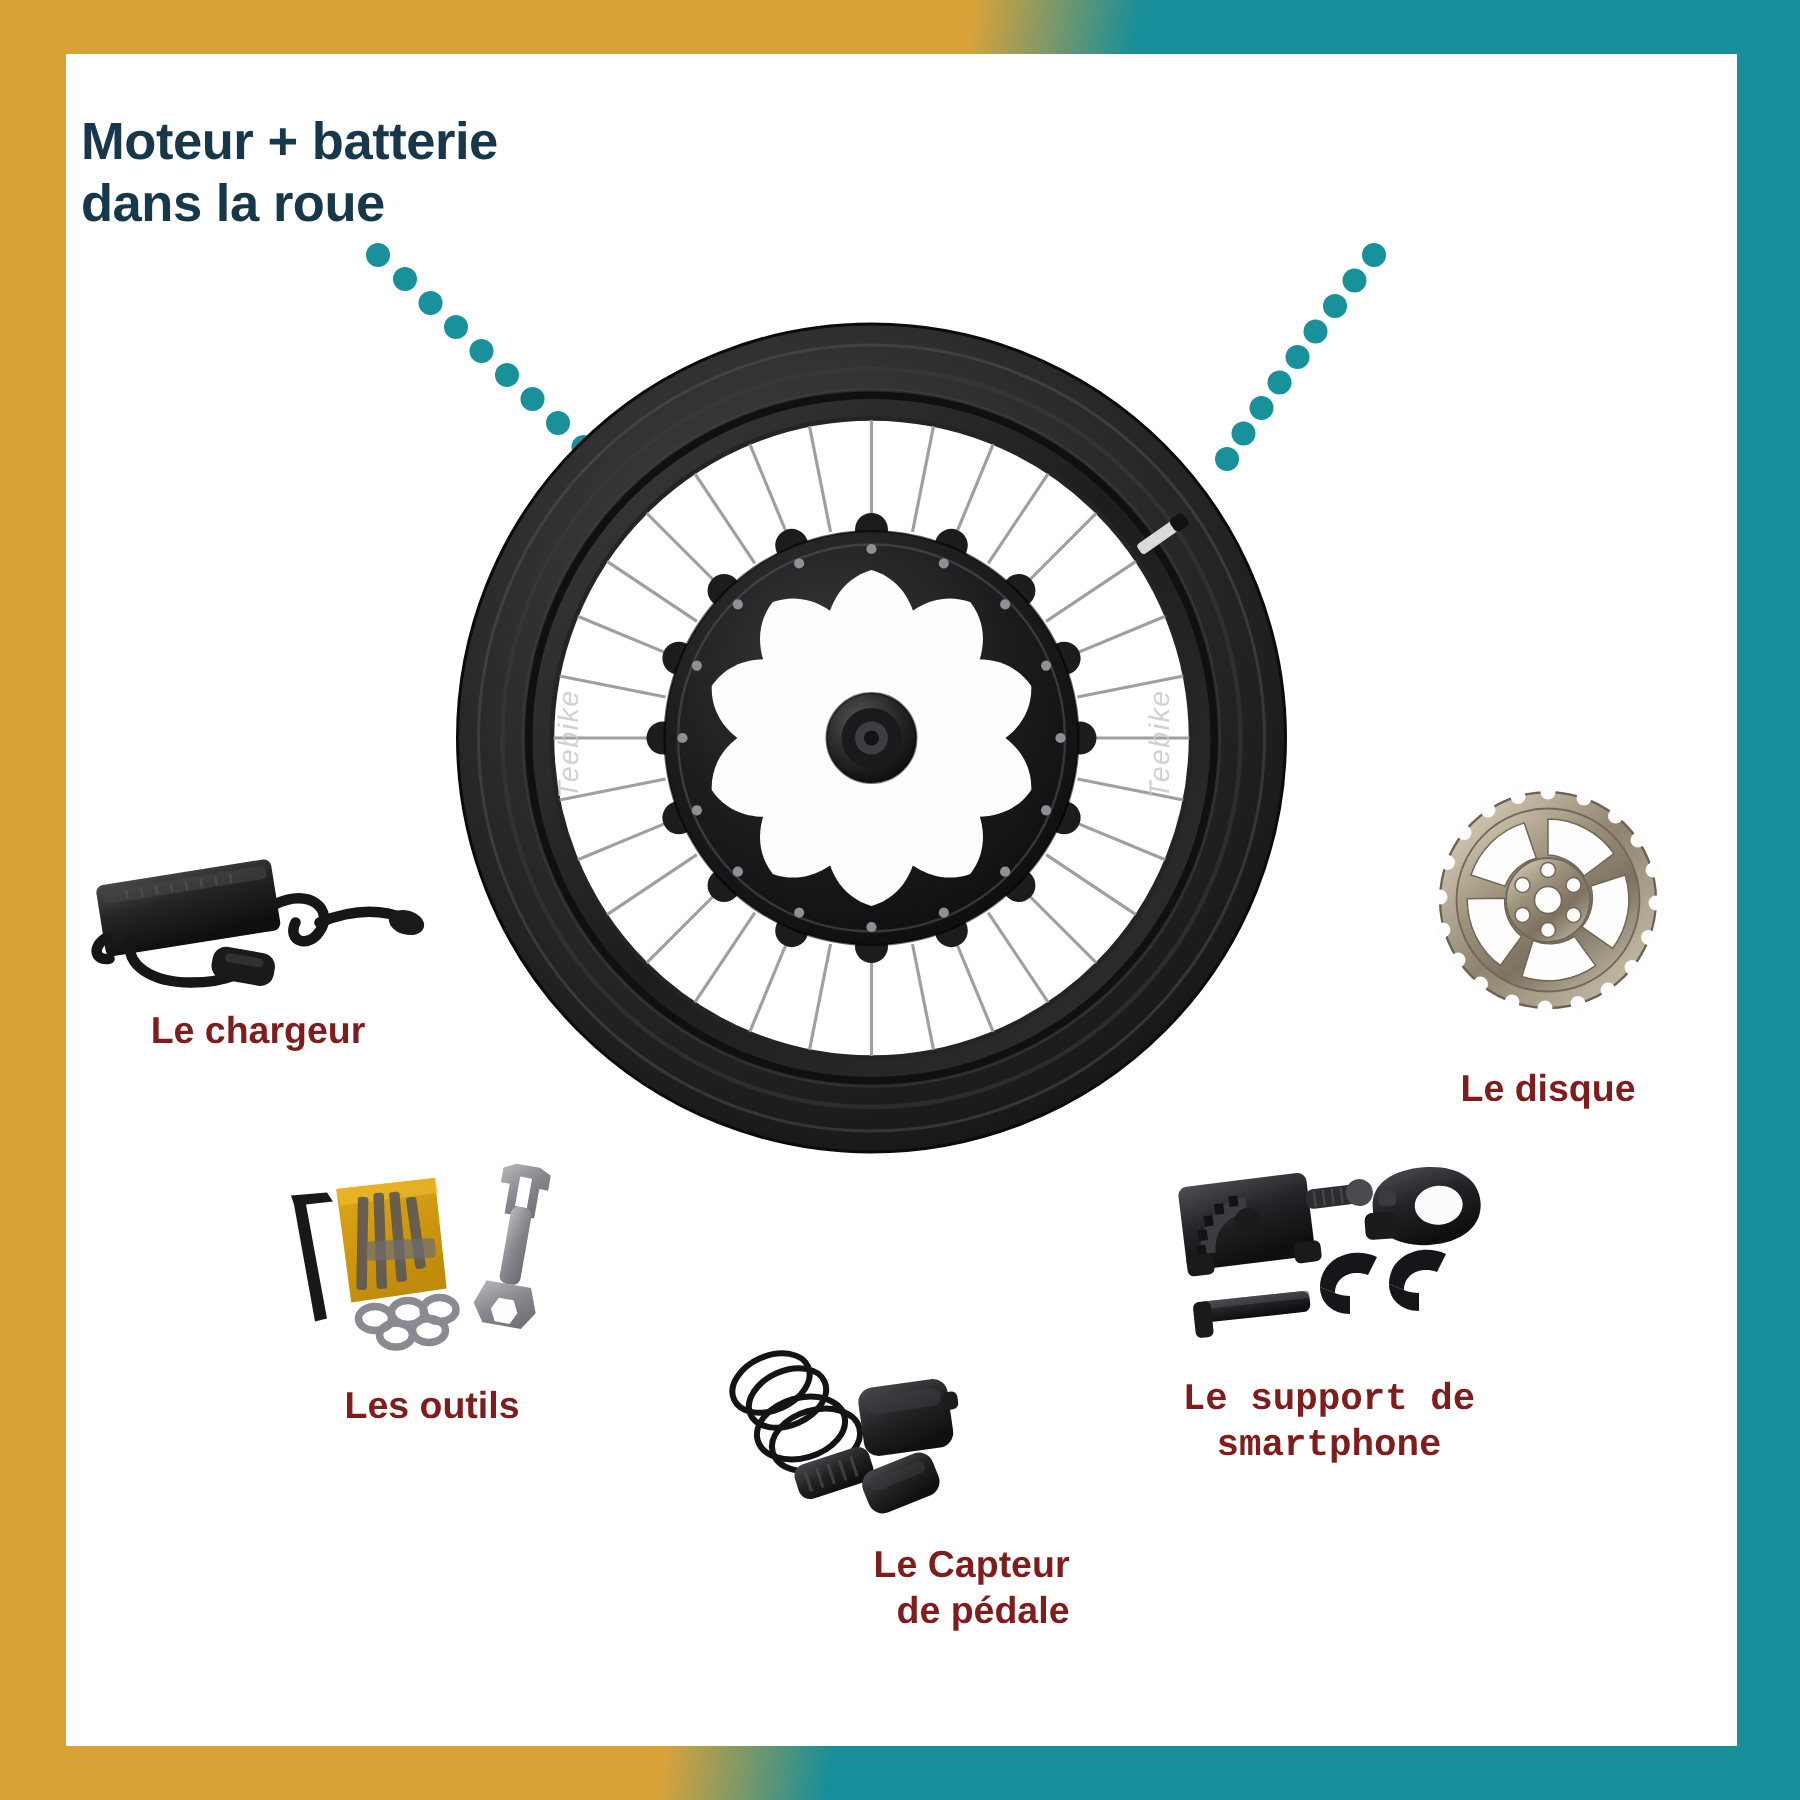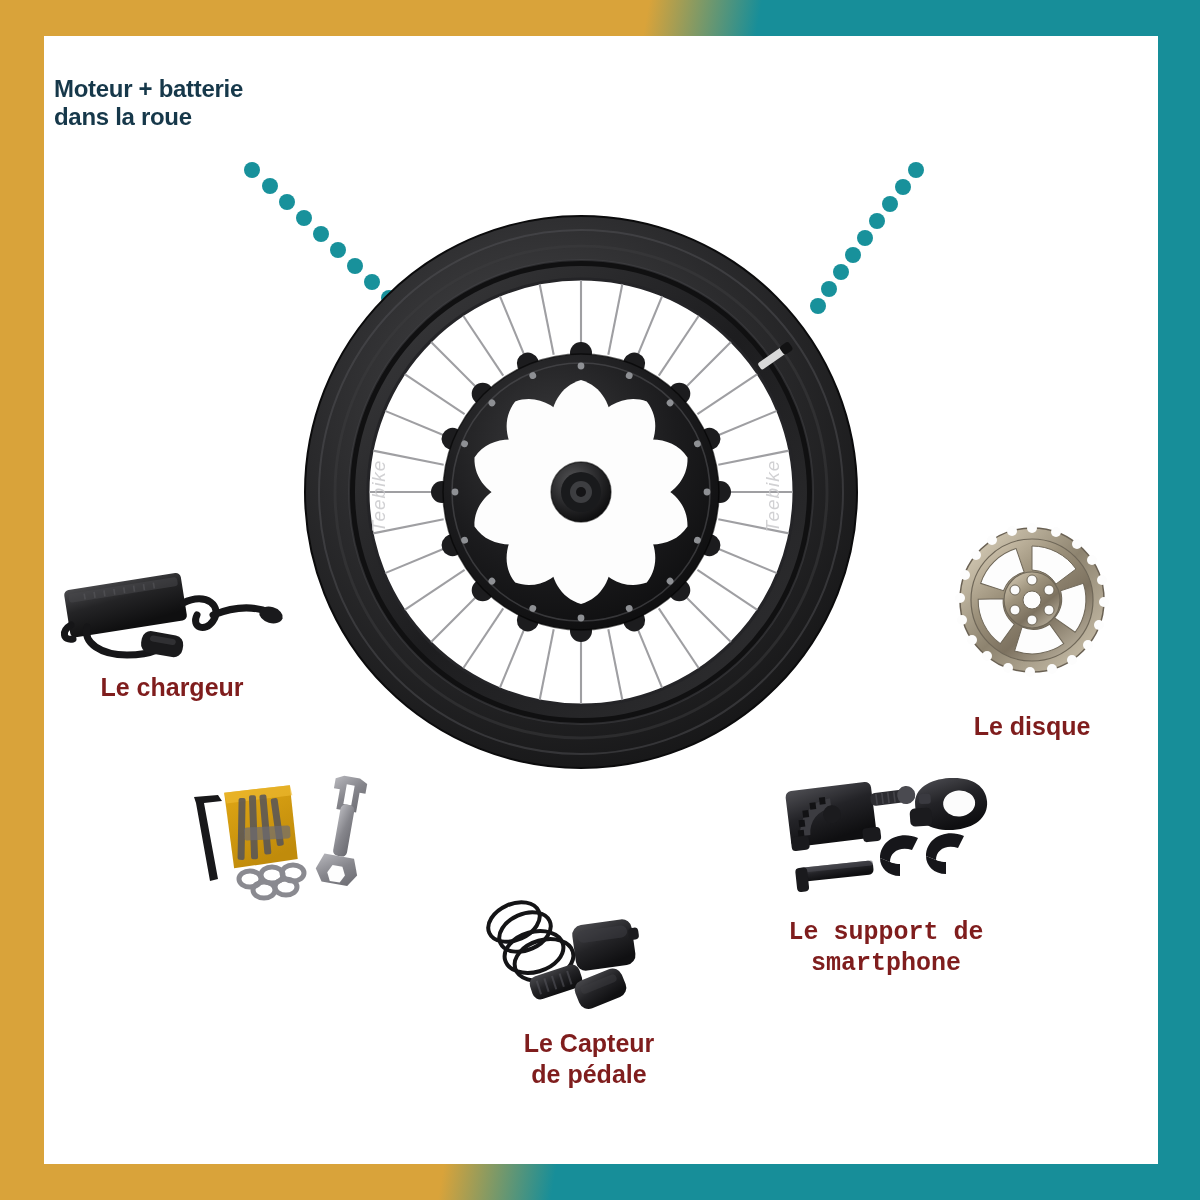--- a/index.html
+++ b/index.html
@@ -23,21 +23,21 @@
   }
 
   
   #stage{ position:absolute; inset:0; }
 
   
   .callout{
     position:absolute;
     color:#16384a;
     font-weight:bold;
-    font-size:24px;
+    font-size:35px;
     line-height:1.16;
     letter-spacing:-0.3px;
     white-space:pre-line;
   }
   #callout-motor{ left:54px; top:75px; text-align:left; }
   #callout-tire { right:72px; top:75px; text-align:right; }
 
   
   .leader{ position:absolute; pointer-events:none; }
 
@@ -412,20 +412,21 @@
       <g transform="rotate(10 158 60)">
         <path d="M150,10 L150,30 L156,30 L156,36 L144,36 L144,16
                  L138,16 L138,6 L146,2 L162,2 L170,6 L170,16 L164,16 L164,36
                  L152,36 L152,30 L158,30 L158,10 Z" fill="url(#steelG)"></path>
         <rect x="148" y="30" width="14" height="52" rx="5" fill="url(#steelG)"></rect>
         <path d="M140,82 L170,82 L176,98 L168,110 L142,110 L134,98 Z" fill="url(#steelG)"></path>
         <path d="M150,92 L160,92 L164,100 L160,108 L150,108 L146,100 Z" fill="#fdfdfd"></path>
       </g>
     </svg>
   </div>
+  <div class="caption" style="left:288px; top:922px; width:280px;">Les outils</div>
 
   <div class="part" style="left:563px; top:898px; width:170px; height:120px;">
     <svg width="170" height="120" viewBox="0 0 170 120">
       <defs>
         <linearGradient id="podG" x1="0" y1="0" x2="0.4" y2="1">
           <stop offset="0%" stop-color="#4b4b4f"></stop>
             <stop offset="55%" stop-color="#232326"></stop>
           <stop offset="100%" stop-color="#101012"></stop>
         </linearGradient>
       </defs>
@@ -453,21 +454,21 @@
           <line x1="92" y1="77" x2="92" y2="91"></line>
         </g>
       </g>
 
       <g transform="rotate(-22 122 92)">
         <rect x="98" y="76" width="50" height="30" rx="10" fill="url(#podG)"></rect>
         <rect x="104" y="82" width="38" height="8" rx="4" fill="#3b3b40" opacity=".5"></rect>
       </g>
     </svg>
   </div>
-  <div class="caption" style="left:589px; top:1028px; width:300px;">Le Capteur
+  <div class="caption" style="left:563px; top:1028px; width:300px;text-align:right;">Le Capteur
 de pédale</div>
 
   <div class="part" style="left:886px; top:772px; width:220px; height:140px;">
     <svg width="220" height="140" viewBox="0 0 220 140">
       <defs>
         <linearGradient id="mountG" x1="0" y1="0" x2="0.35" y2="1">
           <stop offset="0%" stop-color="#4e4e53"></stop>
             <stop offset="50%" stop-color="#232327"></stop>
           <stop offset="100%" stop-color="#0f0f11"></stop>
         </linearGradient>

